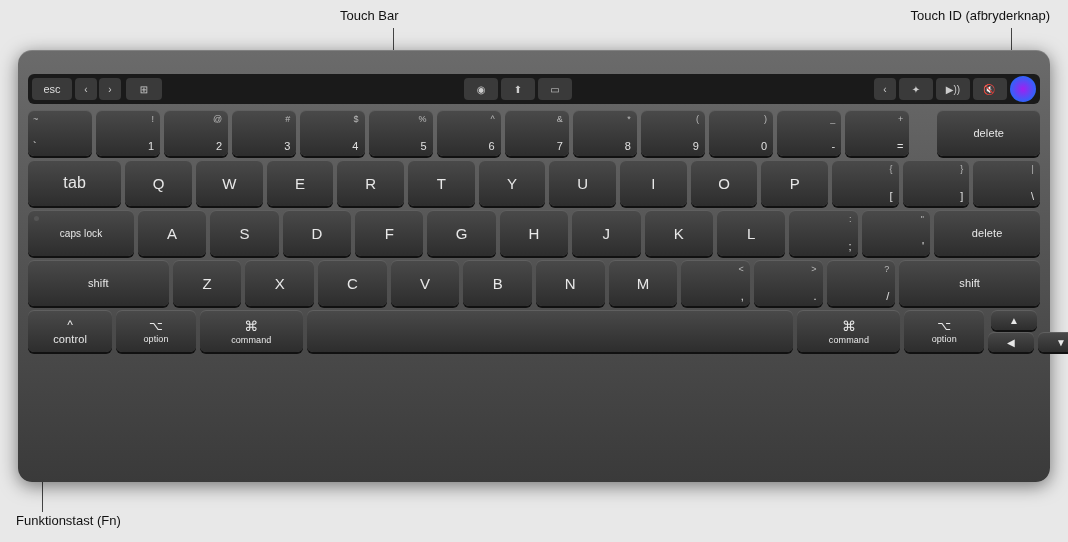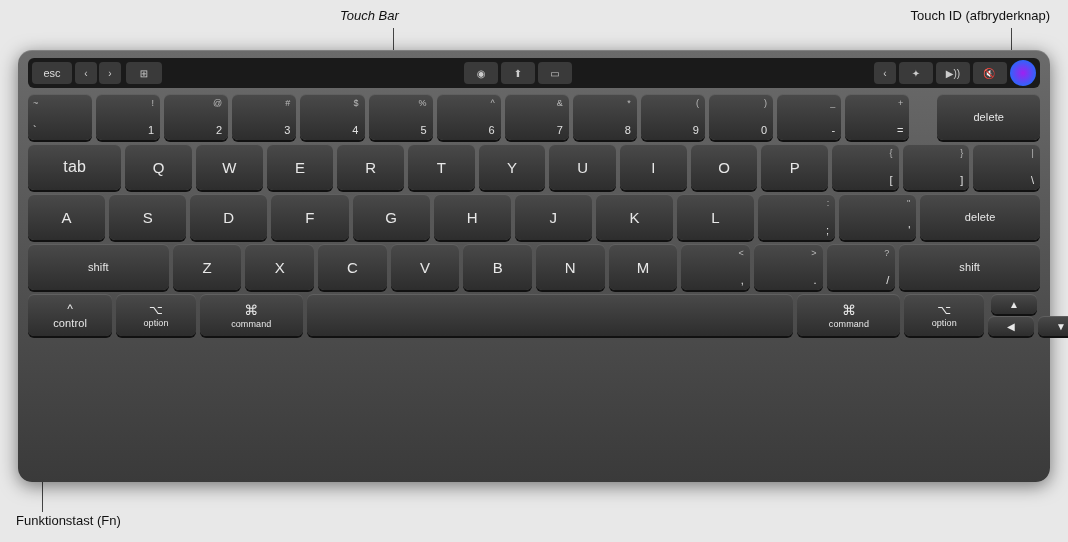--- a/index.html
+++ b/index.html
@@ -10,21 +10,20 @@
       font-family: -apple-system, 'Helvetica Neue', Arial, sans-serif;
       overflow: hidden;
       position: relative;
     }
     .annotation-touch-bar {
       position: absolute;
       top: 8px;
       left: 340px;
       font-size: 13px;
       color: #111;
-      font-style: italic;
     }
     .annotation-touch-id {
       position: absolute;
       top: 8px;
       right: 18px;
       font-size: 13px;
       color: #111;
     }
     .annotation-fn {
       position: absolute;
@@ -61,21 +60,21 @@
     }
 
     .keyboard-wrap {
       position: absolute;
       top: 50px;
       left: 18px;
       right: 18px;
       bottom: 60px;
       background: linear-gradient(180deg, #6b6b6b 0%, #3a3a3a 100%);
       border-radius: 14px;
-      padding: 8px 10px 8px 10px;
+      padding: 24px 10px 8px 10px;
       box-shadow: 0 4px 18px rgba(0,0,0,0.5), inset 0 1px 0 rgba(255,255,255,0.15);
     }
 
     
     .touch-bar {
       display: flex;
       align-items: center;
       height: 30px;
       background: #1a1a1a;
       border-radius: 6px;
@@ -340,20 +339,24 @@
         <span class="key-label-top">}</span>
         <span class="key-label-bottom">]</span>
       </div>
       <div class="key key-number">
         <span class="key-label-top">|</span>
         <span class="key-label-bottom">\</span>
       </div>
     </div>
 
     <div class="key-row">
+      <div class="key key-caps" style="font-size:10px;">
+        <div class="caps-dot"></div>
+        <span>caps lock</span>
+      </div>
       <div class="key">
           <span class="key-label-main">A</span>
         </div>
       <div class="key">
           <span class="key-label-main">S</span>
         </div>
       <div class="key">
           <span class="key-label-main">D</span>
         </div>
       <div class="key">

